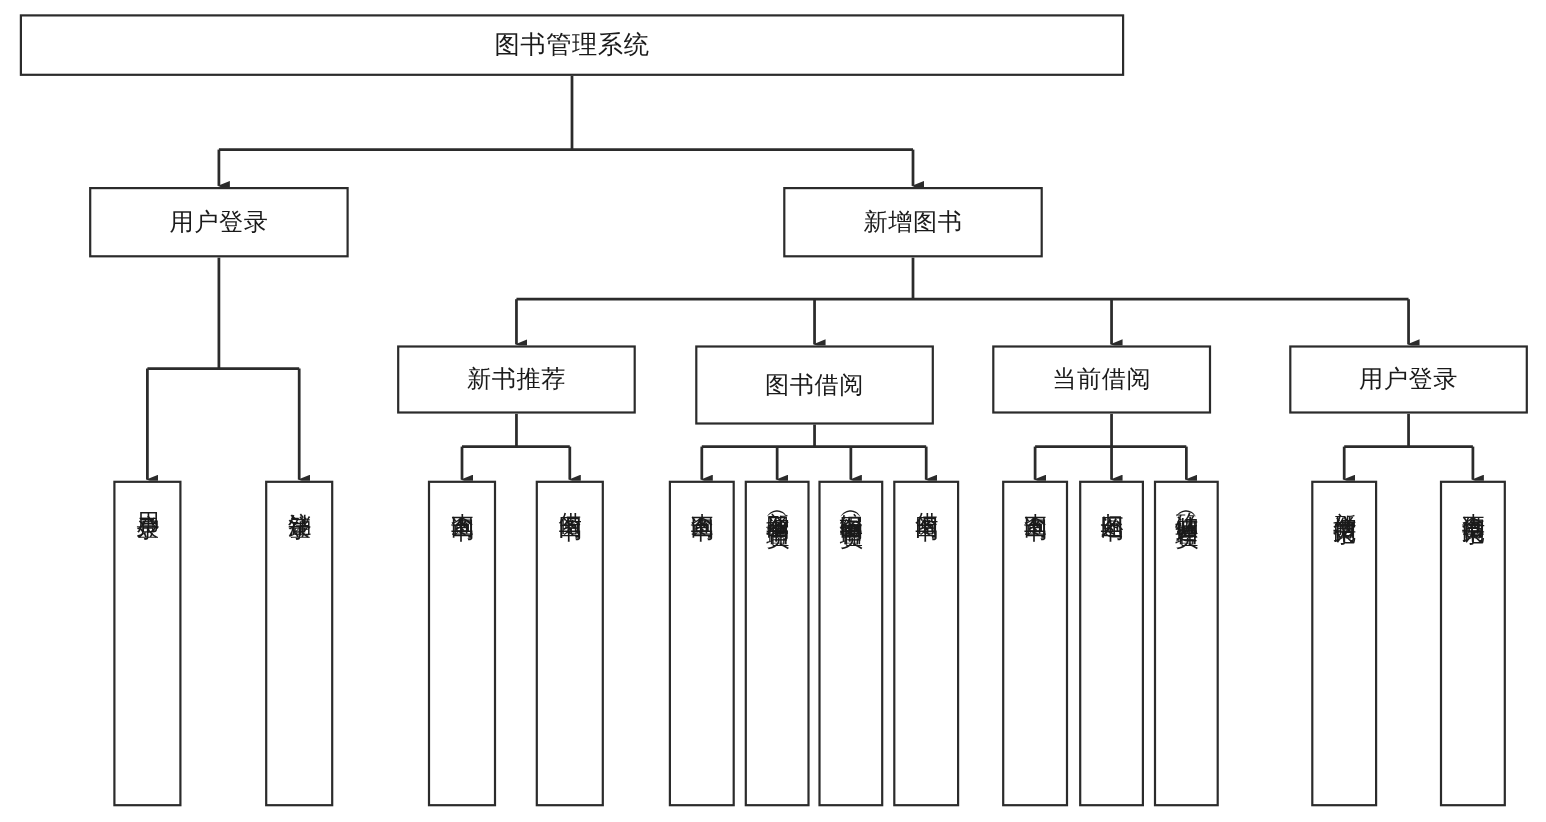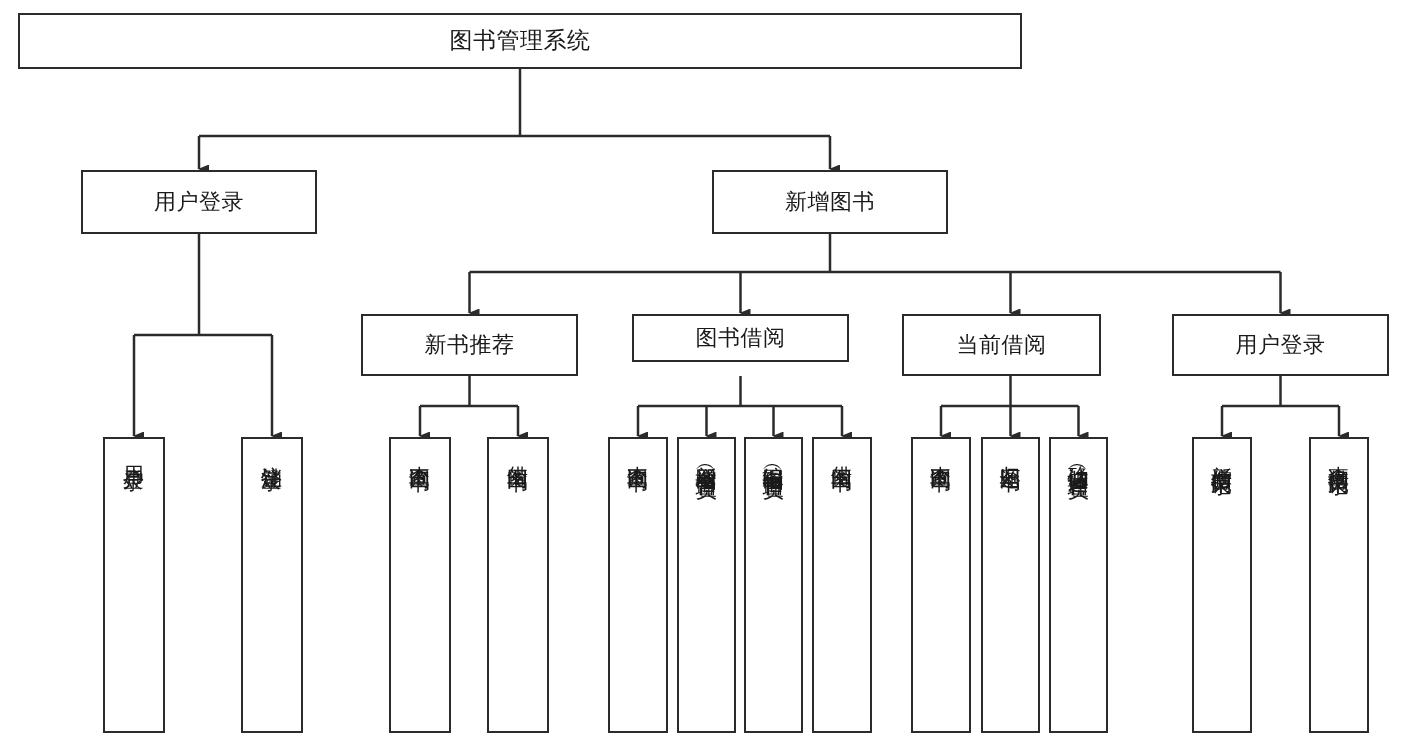--- a/index.html
+++ b/index.html
@@ -122,21 +122,21 @@
       </div>
       <div class="node horizontal level2" style="left: 81px; top: 170px; width: 236px; height: 64px;">
         <span class="node-label">用户登录</span>
       </div>
       <div class="node horizontal level2" style="left: 712px; top: 170px; width: 236px; height: 64px;">
         <span class="node-label">新增图书</span>
       </div>
       <div class="node horizontal level3" style="left: 361px; top: 314px; width: 217px; height: 62px; align-items: center;">
         <span class="node-label">新书推荐</span>
       </div>
-      <div class="node horizontal level3" style="left: 632px; top: 314px; width: 217px; height: 48px;">
+      <div class="node horizontal level3" style="left: 632px; top: 314px; width: 217px; height: 72px;">
         <span class="node-label">图书借阅</span>
       </div>
       <div class="node horizontal level3" style="left: 902px; top: 314px; width: 199px; height: 62px;">
         <span class="node-label">当前借阅</span>
       </div>
       <div class="node horizontal level3" style="left: 1172px; top: 314px; width: 217px; height: 62px;">
         <span class="node-label">用户登录</span>
       </div>
       <div class="node vertical leaf" style="left: 103px; top: 437px; width: 62px; height: 296px;">
         <span class="node-label">用户登录</span>

